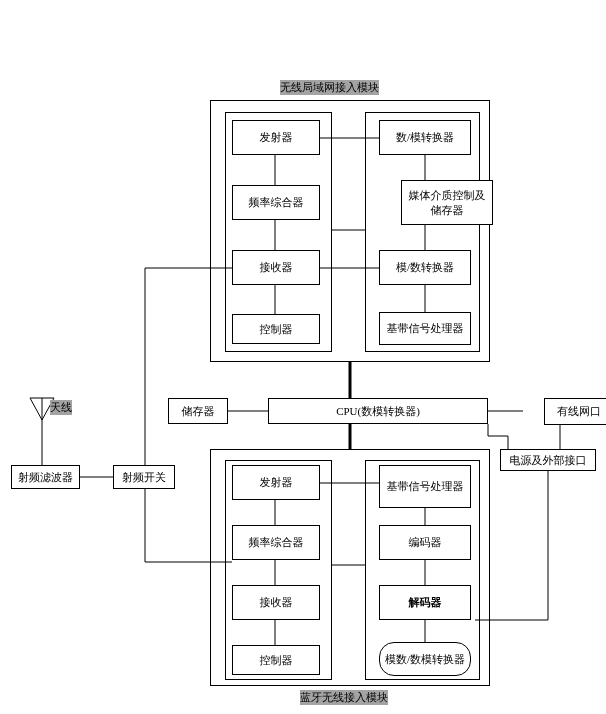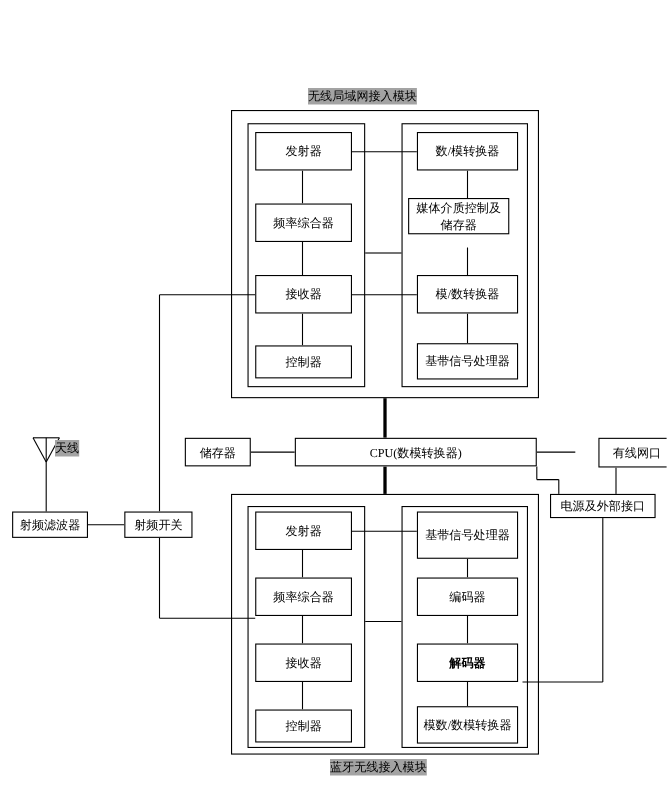--- a/index.html
+++ b/index.html
@@ -121,21 +121,21 @@
 <div class="container-box" style="left:225px; top:112px; width:107px; height:240px;"></div>
 
 <div class="container-box" style="left:365px; top:112px; width:115px; height:240px;"></div>
 
 <div class="box" style="left:232px; top:120px; width:88px; height:35px;">发射器</div>
 <div class="box" style="left:232px; top:185px; width:88px; height:35px;">频率综合器</div>
 <div class="box" style="left:232px; top:250px; width:88px; height:35px;">接收器</div>
 <div class="box" style="left:232px; top:314px; width:88px; height:30px;">控制器</div>
 
 <div class="box" style="left:379px; top:120px; width:92px; height:35px;">数/模转换器</div>
-<div class="box" style="left:371px; top:180px; width:92px; height:33px;">媒体介质控制及储存器</div>
+<div class="box" style="left:401px; top:180px; width:92px; height:45px;">媒体介质控制及储存器</div>
 <div class="box" style="left:379px; top:250px; width:92px; height:35px;">模/数转换器</div>
 <div class="box" style="left:379px; top:312px; width:92px; height:33px;">基带信号处理器</div>
 
 <div class="box" style="left:168px; top:398px; width:60px; height:26px;">储存器</div>
 <div class="box" style="left:268px; top:398px; width:220px; height:26px;">CPU(数模转换器)</div>
 <div class="box" style="left:523px; top:398px; width:70px; height:27px;margin-left:21px;">有线网口</div>
 <div class="box" style="left:500px; top:449px; width:96px; height:22px;">电源及外部接口</div>
 
 <div class="label" style="left:50px; top:400px;">天线</div>
 <div class="box" style="left:11px; top:465px; width:69px; height:24px;">射频滤波器</div>
@@ -148,15 +148,15 @@
 <div class="container-box" style="left:365px; top:460px; width:115px; height:220px;"></div>
 
 <div class="box" style="left:232px; top:465px; width:88px; height:35px;">发射器</div>
 <div class="box" style="left:232px; top:525px; width:88px; height:35px;">频率综合器</div>
 <div class="box" style="left:232px; top:585px; width:88px; height:35px;">接收器</div>
 <div class="box" style="left:232px; top:645px; width:88px; height:30px;">控制器</div>
 
 <div class="box" style="left:379px; top:465px; width:92px; height:43px;">基带信号处理器</div>
 <div class="box" style="left:379px; top:525px; width:92px; height:35px;">编码器</div>
 <div class="box" style="left:379px; top:585px; width:92px; height:35px;font-weight:bold;">解码器</div>
-<div class="box" style="left:379px; top:642px; width:92px; height:34px;">模数/数模转换器</div>
+<div class="box" style="left:379px; top:642px; width:92px; height:34px;border-radius:15px;">模数/数模转换器</div>
 
 <div class="label" style="left:300px; top:690px;">蓝牙无线接入模块</div>
 
 </body></html>

